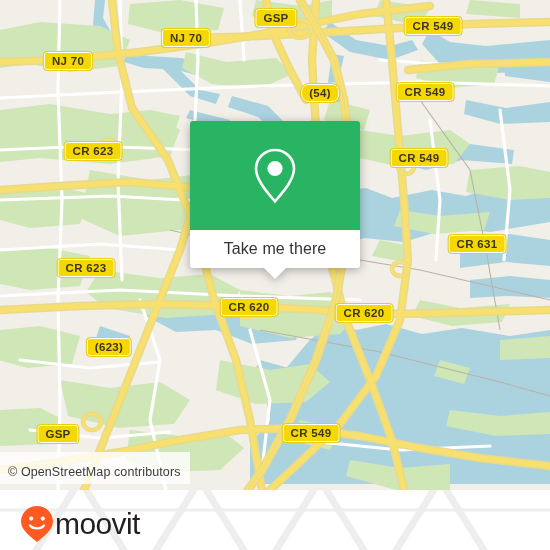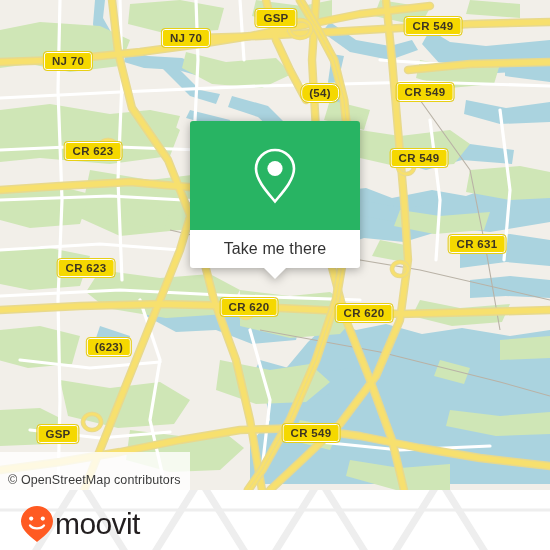--- a/index.html
+++ b/index.html
@@ -24,21 +24,21 @@
     background: #f2efe9;
     overflow: hidden;
   }
   #map svg { display: block; }
 
   
   #attribution {
     position: absolute;
     left: 0; top: 452px;
     height: 24px;
-    padding: 16px 9px 0 8px;
+    padding: 8px 9px 0 8px;
     display: flex; align-items: center;
     background: rgba(255,255,255,0.80);
     color: #3b3b3b;
     font-size: 12.5px;
     letter-spacing: 0.1px;
     white-space: nowrap;
     z-index: 30;
   }
 
   

